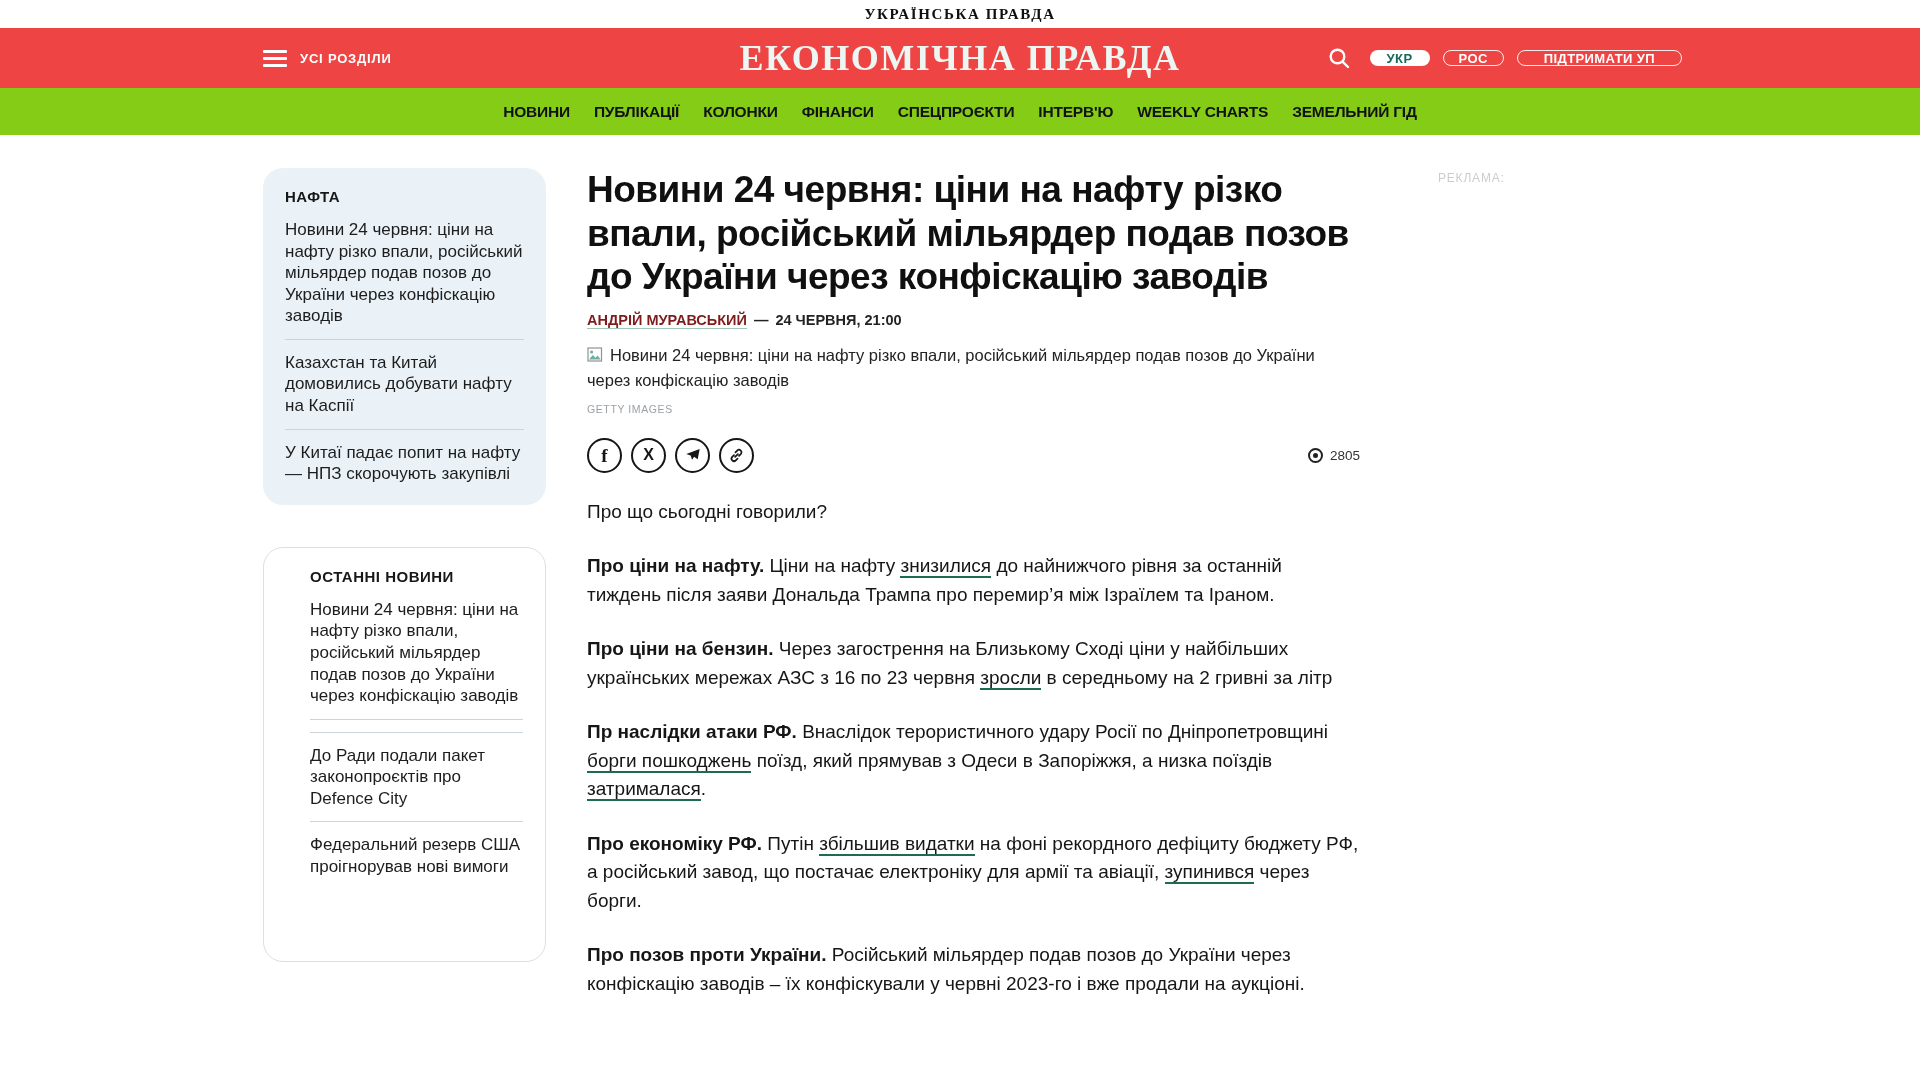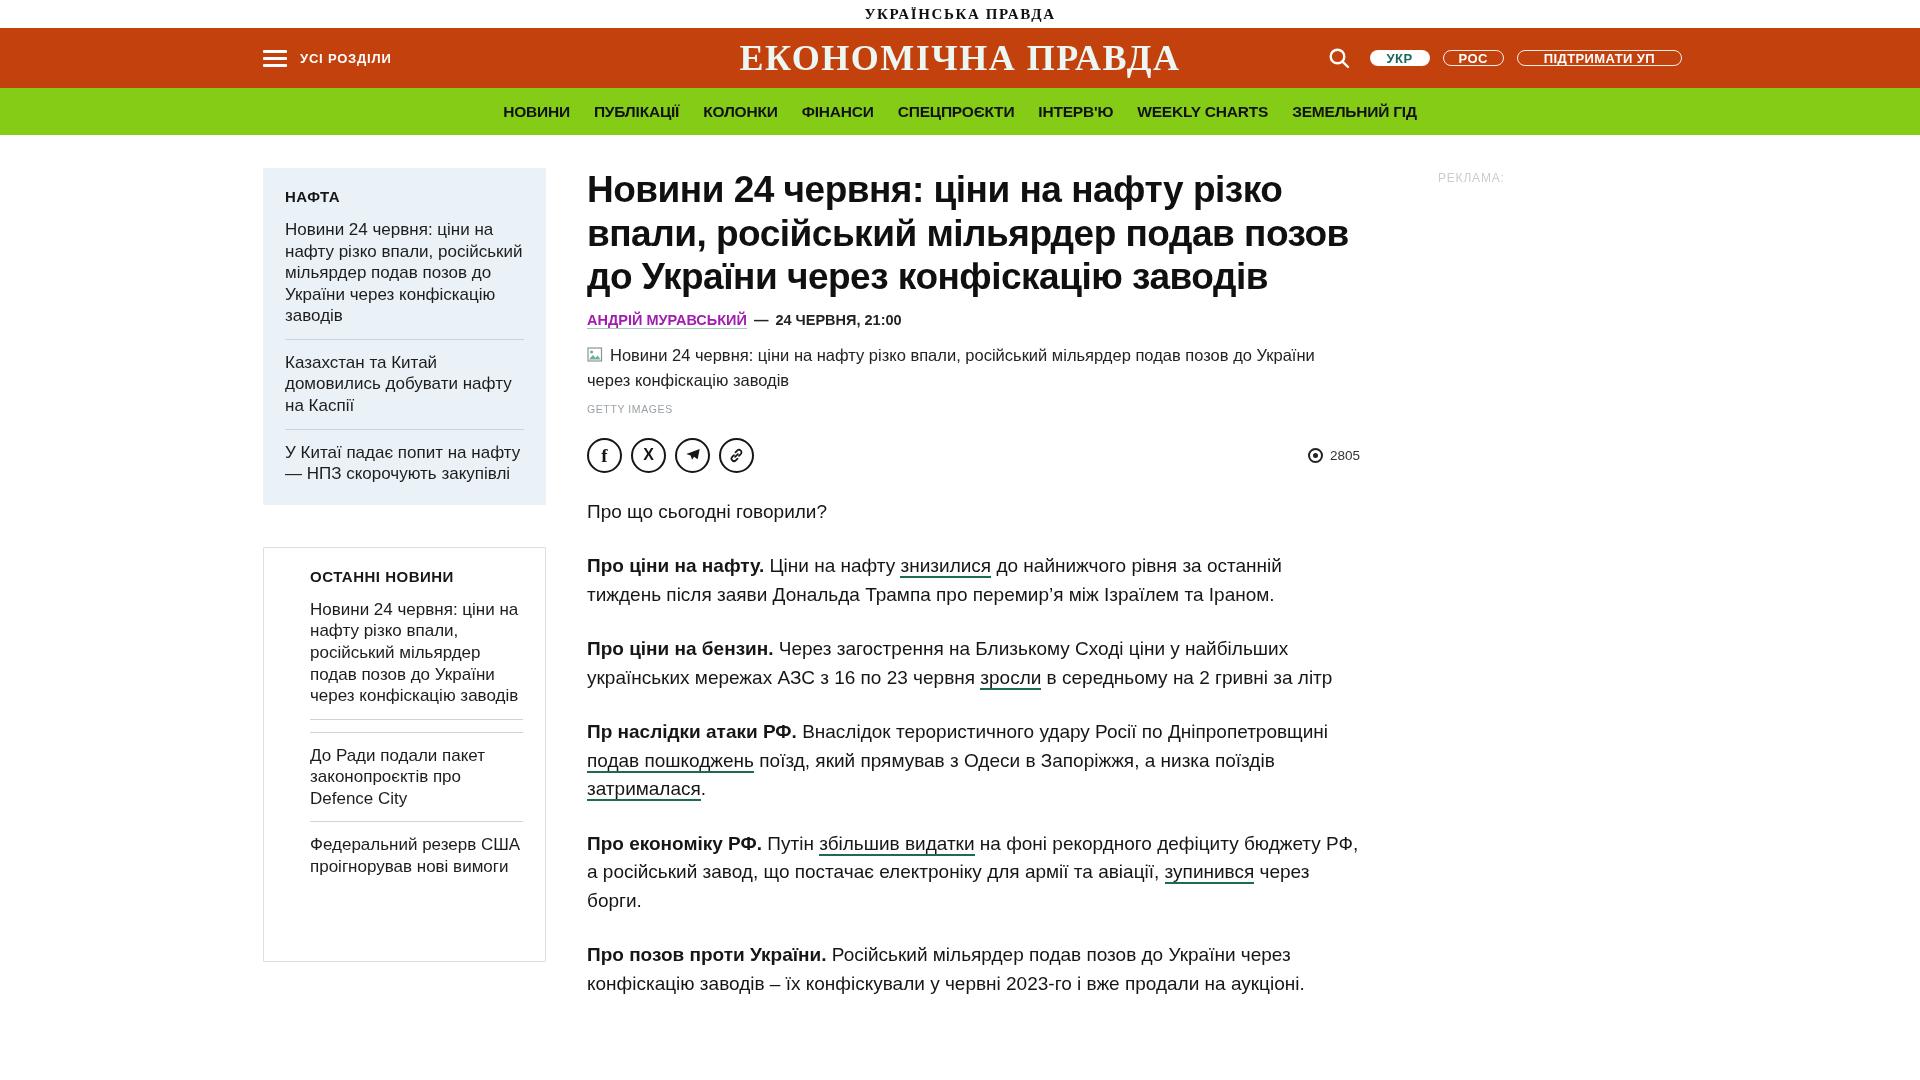--- a/index.html
+++ b/index.html
@@ -5,21 +5,21 @@
   html,body{margin:0;padding:0;background:#fff;width:1920px;height:1080px;overflow:hidden;
             font-family:"Liberation Sans",sans-serif;-webkit-font-smoothing:antialiased;}
   a{text-decoration:none;color:inherit;}
 
   
   .topbar{height:28px;background:#fff;display:flex;align-items:center;justify-content:center;}
   .topbrand{font-family:"Liberation Serif",serif;font-weight:700;font-size:15px;
             letter-spacing:1.6px;color:#101010;cursor:pointer;}
 
   
-  .header{height:60px;background:#c2410c;display:flex;align-items:center;position:relative;
+  .header{height:60px;background:#ef4444;display:flex;align-items:center;position:relative;
           padding:0 238px 0 263px;box-sizing:border-box;}
   .menu-btn{display:flex;align-items:center;gap:13px;cursor:pointer;}
   .hamburger{width:24px;height:17px;display:flex;flex-direction:column;justify-content:space-between;}
   .hamburger i{display:block;height:3px;background:#fff;border-radius:1px;}
   .menu-label{color:#fff;font-size:13px;font-weight:700;letter-spacing:.8px;}
   .logo{position:absolute;left:50%;top:50%;transform:translate(-50%,-50%);
         font-family:"Liberation Serif",serif;font-weight:700;font-size:36px;
         letter-spacing:1.5px;color:#ecf6f2;white-space:nowrap;cursor:pointer;}
   .header-right{margin-left:auto;display:flex;align-items:center;gap:13px;}
   .search-btn{cursor:pointer;display:flex;align-items:center;margin-right:6px;}
@@ -35,32 +35,32 @@
             text-transform:uppercase;cursor:pointer;white-space:nowrap;}
 
   
   .page{position:relative;display:flex;align-items:flex-start;gap:41px;
         padding:33px 0 0 263px;box-sizing:border-box;}
   .ad-label{position:absolute;left:1438px;top:36px;font-size:12px;color:#c9cdd0;
             letter-spacing:.8px;}
 
   
   .sidebar{width:283px;flex:none;}
-  .box{border-radius:1px;padding:20px 22px;box-sizing:border-box;}
+  .box{border-radius:20px;padding:20px 22px;box-sizing:border-box;}
   .box-topic{background:#eaf2f7;}
   .box-latest{background:#fff;border:1px solid #dbe0e4;margin-top:42px;height:415px;overflow:hidden;padding-left:46px;}
   .box-title{font-size:15px;font-weight:700;letter-spacing:.5px;color:#171717;margin-bottom:14px;}
   .side-link{display:block;font-size:17px;line-height:1.27;color:#1d1d1d;cursor:pointer;}
   .sep{height:1px;background:#ccd4d9;margin:12px 0;}
 
   
   .main{width:773px;flex:none;}
   .title{margin:0;font-size:37px;line-height:1.18;font-weight:700;color:#101010;letter-spacing:-.5px;}
   .byline{margin-top:13px;display:flex;align-items:baseline;gap:7px;font-size:14.5px;font-weight:700;}
-  .author{color:#a21caf;border-bottom:1px solid #a3c9b8;cursor:pointer;}
+  .author{color:#7f1d1d;border-bottom:1px solid #a3c9b8;cursor:pointer;}
   .byline-date{color:#232323;}
   .figure{margin-top:15px;font-size:16.5px;line-height:1.42;color:#232323;}
   .broken-img-icon{display:inline-block;vertical-align:-2px;margin-right:5px;}
   .credit{margin-top:9px;font-size:10.5px;letter-spacing:.6px;color:#9aa1a6;}
 
   .share-row{margin-top:21px;display:flex;align-items:center;}
   .share-btn{width:35px;height:35px;border:2.5px solid #161616;border-radius:50%;
              display:flex;align-items:center;justify-content:center;margin-right:9px;
              color:#161616;cursor:pointer;box-sizing:border-box;background:#fff;}
   .fb-glyph{font-family:"Liberation Serif",serif;font-weight:700;font-size:19px;line-height:1;}
@@ -187,18 +187,18 @@
             <i></i>
           </span>
         <span>2805</span>
       </span>
     </div>
 
     <div class="article-body">
         <p>Про що сьогодні говорили?</p>
         <p><span class="lead">Про ціни на нафту. </span>Ціни на нафту <a class="body-link">знизилися</a> до найнижчого рівня за останній тиждень після заяви Дональда Трампа про перемир’я між Ізраїлем та Іраном.</p>
         <p><span class="lead">Про ціни на бензин. </span>Через загострення на Близькому Сході ціни у найбільших українських мережах АЗС з 16 по 23 червня <a class="body-link">зросли</a> в середньому на 2 гривні за літр</p>
-        <p><span class="lead">Пр наслідки атаки РФ. </span>Внаслідок терористичного удару Росії по Дніпропетровщині <a class="body-link">подав пошкоджень</a> поїзд, який прямував з Одеси в Запоріжжя, а низка поїздів <a class="body-link">затрималася</a>.</p>
+        <p><span class="lead">Пр наслідки атаки РФ. </span>Внаслідок терористичного удару Росії по Дніпропетровщині <a class="body-link">борги пошкоджень</a> поїзд, який прямував з Одеси в Запоріжжя, а низка поїздів <a class="body-link">затрималася</a>.</p>
         <p><span class="lead">Про економіку РФ. </span>Путін <a class="body-link">збільшив видатки</a> на фоні рекордного дефіциту бюджету РФ, а російський завод, що постачає електроніку для армії та авіації, <a class="body-link">зупинився</a> через борги.</p>
         <p><span class="lead">Про позов проти України. </span>Російський мільярдер подав позов до України через конфіскацію заводів – їх конфіскували у червні 2023-го і вже продали на аукціоні.</p>
       </div>
   </main>
 </div>
 
 </body></html>

